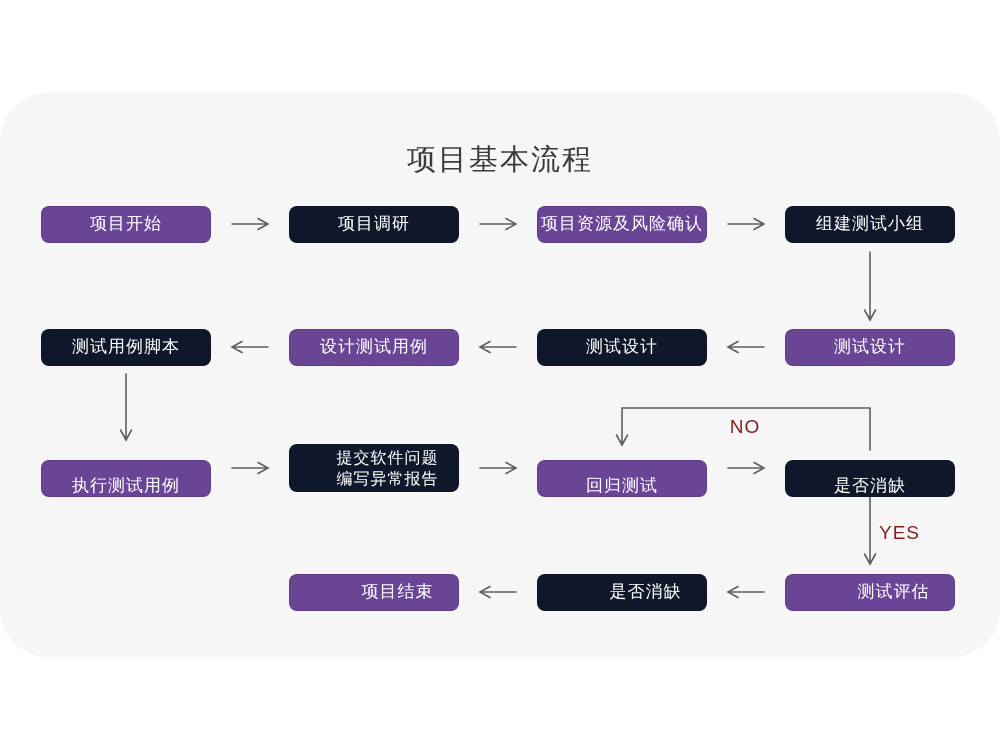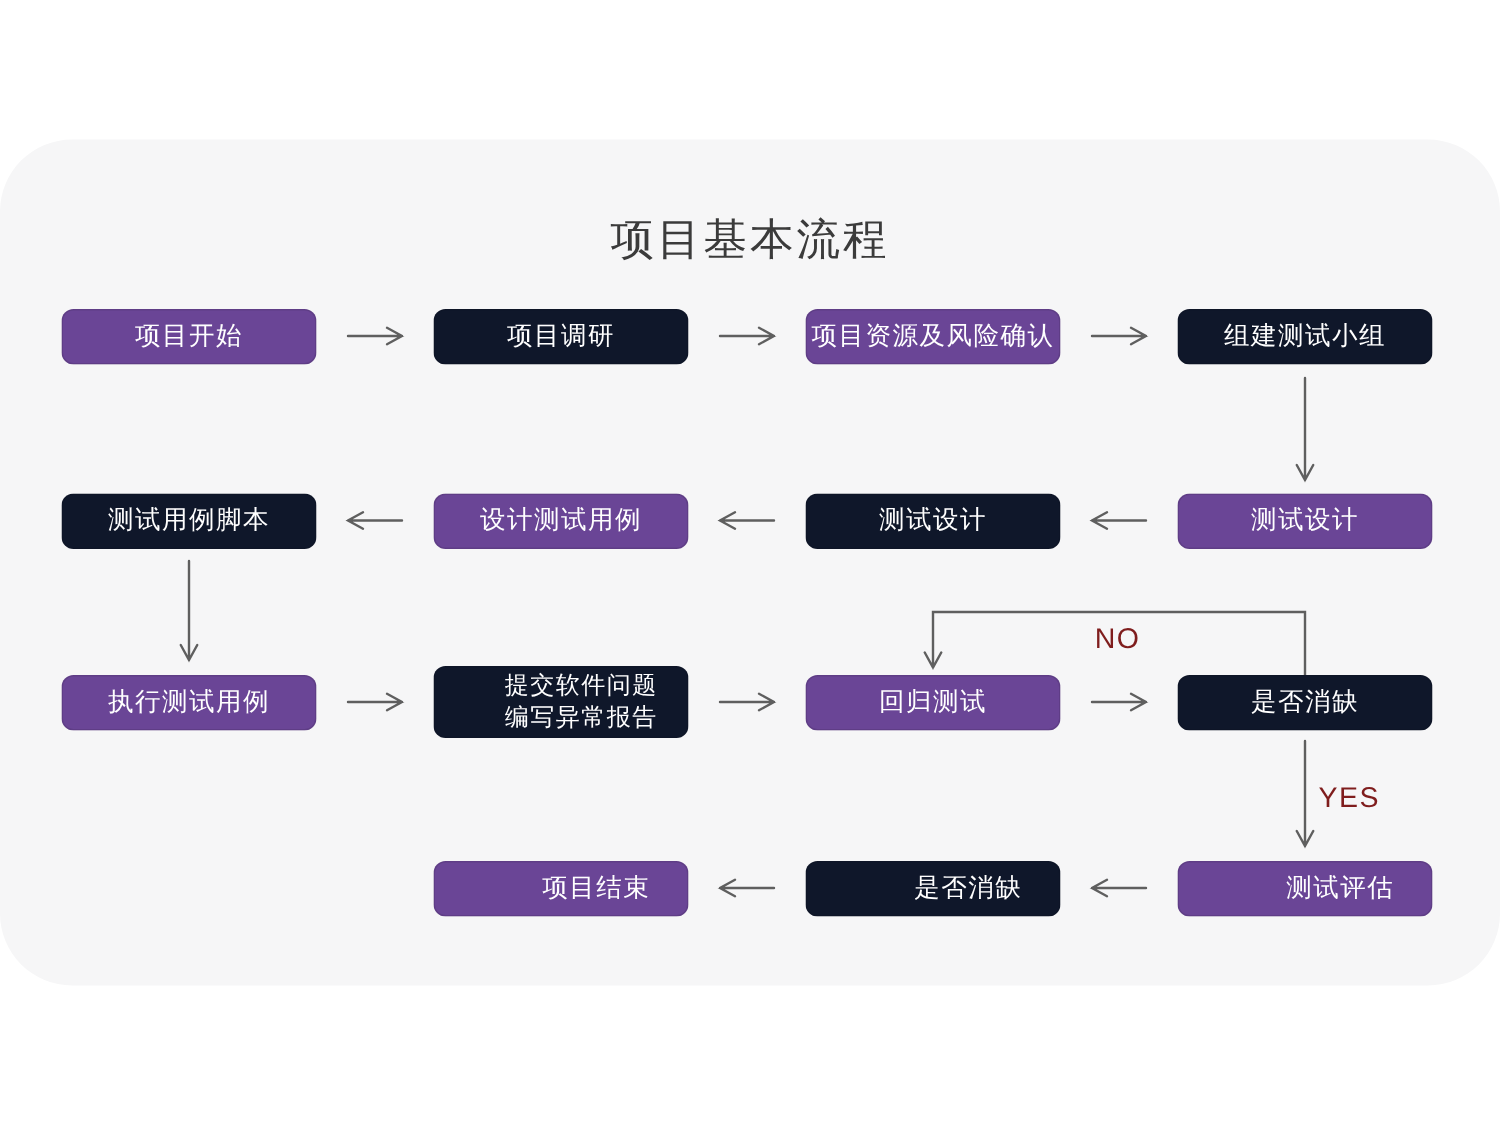--- a/index.html
+++ b/index.html
@@ -60,21 +60,21 @@
     box-sizing: border-box;
   }
   .node.purple { background: #6a4596; border: 1px solid rgba(0,0,0,0.10); }
   .node.gray   { background: #0f172a; border: 1px solid rgba(0,0,0,0.05); }
   .c1 { left: 41px; }
   .c2 { left: 289px; }
   .c3 { left: 537px; }
   .c4 { left: 785px; }
   .r1 { top: 206px; }
   .r2 { top: 329px; }
-  .r3 { top: 450px; }
+  .r3 { top: 460px; justify-content: flex-end; }
   .r4 { top: 574px; padding-left: 47px; }
   .node.tall {
     top: 444px;
     height: 48px;
     font-size: 16px;
     line-height: 21px;
     letter-spacing: 1px;
     padding-left: 27px;
   }
   .edge-label {

